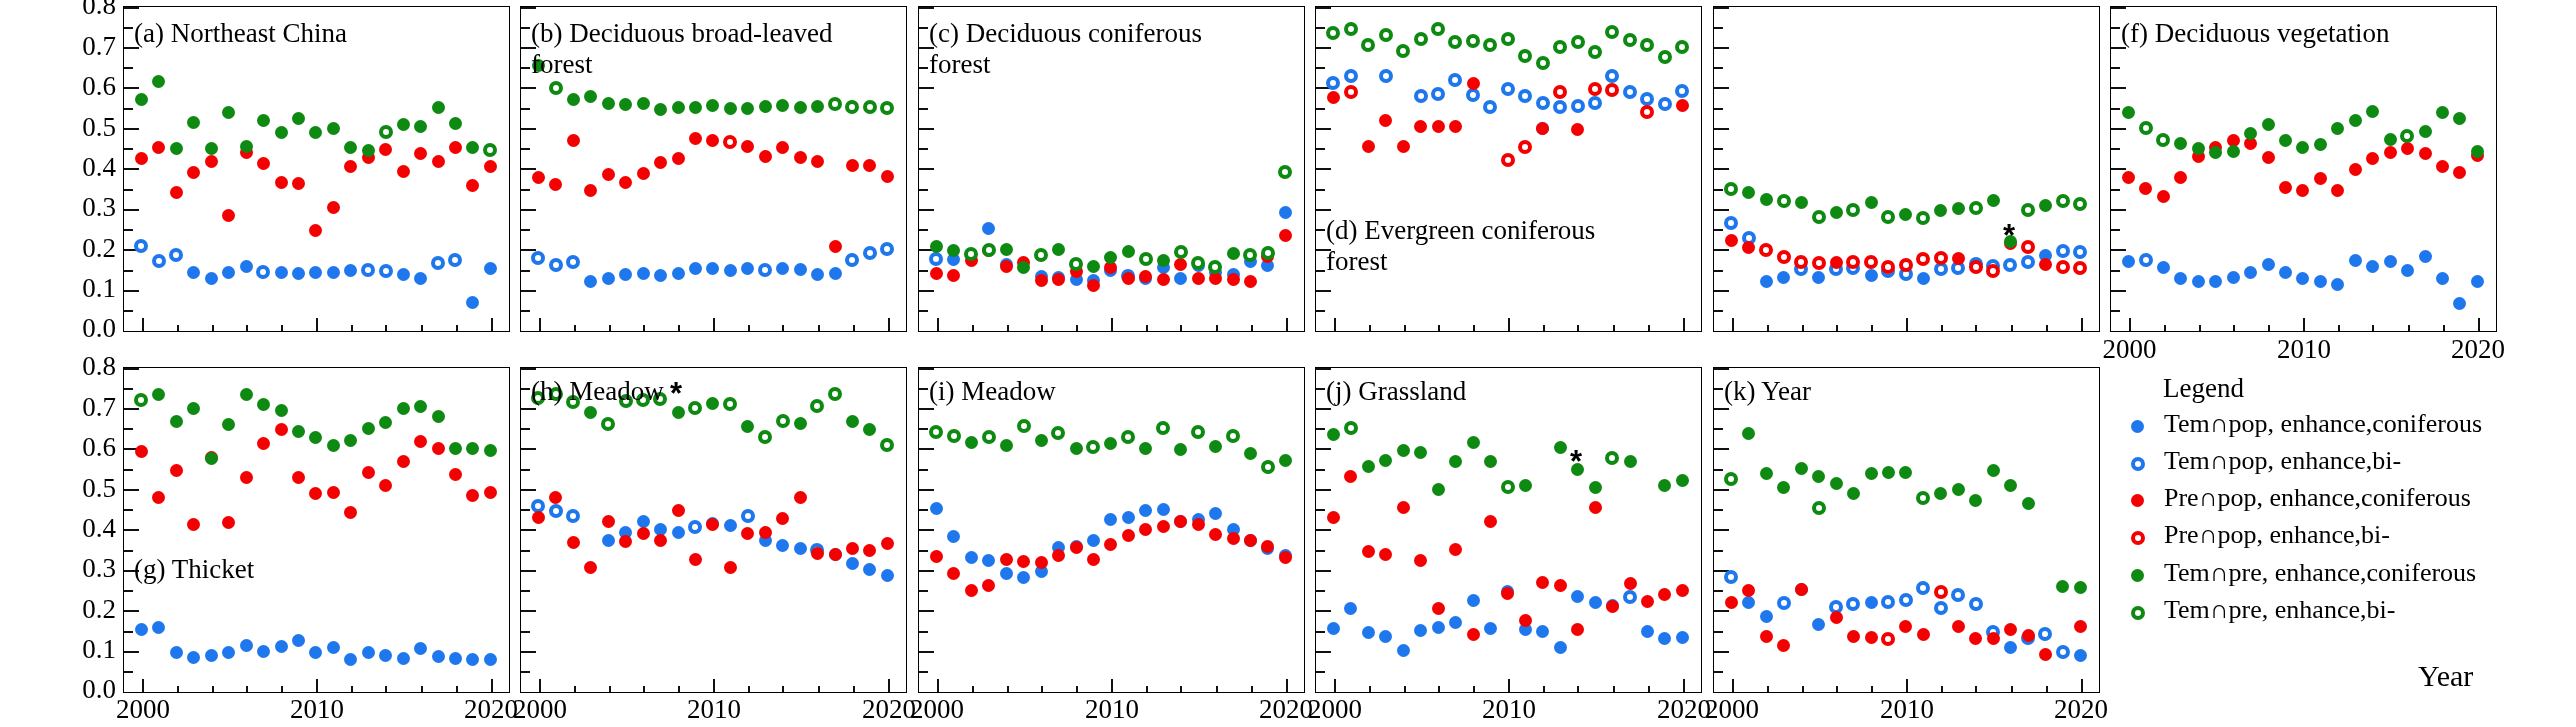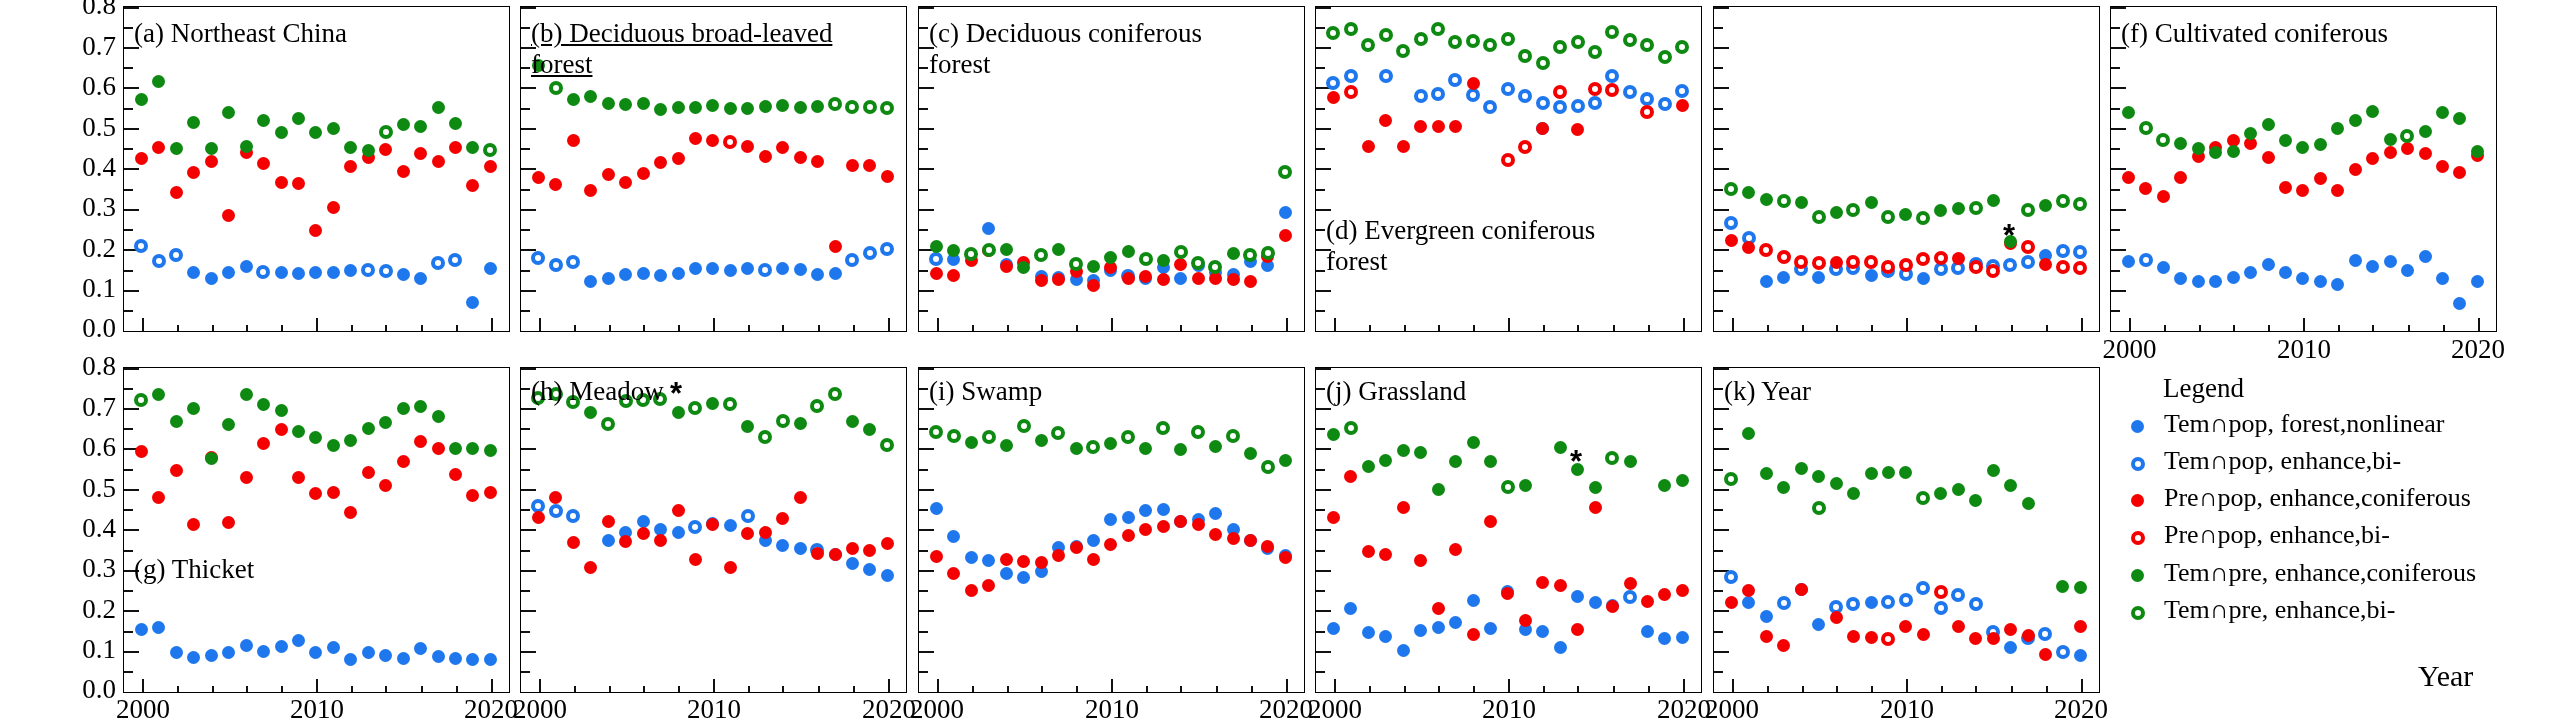--- a/index.html
+++ b/index.html
@@ -258,21 +258,21 @@
           <div class="pt f" style="left: 220px; top: 95px; background: rgb(14, 138, 18);"></div>
           <div class="pt f" style="left: 238px; top: 93px; background: rgb(14, 138, 18);"></div>
           <div class="pt f" style="left: 255px; top: 92px; background: rgb(14, 138, 18);"></div>
           <div class="pt f" style="left: 273px; top: 94px; background: rgb(14, 138, 18);"></div>
           <div class="pt f" style="left: 290px; top: 93px; background: rgb(14, 138, 18);"></div>
           <div class="pt o" style="left: 28px; top: 74px; border-color: rgb(14, 138, 18);"></div>
           <div class="pt o" style="left: 307px; top: 90px; border-color: rgb(14, 138, 18);"></div>
           <div class="pt o" style="left: 324px; top: 93px; border-color: rgb(14, 138, 18);"></div>
           <div class="pt o" style="left: 342px; top: 93px; border-color: rgb(14, 138, 18);"></div>
           <div class="pt o" style="left: 359px; top: 94px; border-color: rgb(14, 138, 18);"></div>
-          <div class="ptitle" style="left: 10px; top: 11.2px; text-decoration: underline;">(b) Deciduous broad-leaved
+          <div class="ptitle" style="left: 10px; top: 11.2px;">(b) Deciduous broad-leaved
      forest</div>
         </div>
       </div>
       <div class="panel" style="left: 918px; top: 6px; width: 387px; height: 326px;">
         <div class="plotarea">
           <div class="tickL" style="width: 9px; top: 303px;"></div>
           <div class="tickL" style="width: 15.4px; top: 283px;"></div>
           <div class="tickL" style="width: 9px; top: 263px;"></div>
           <div class="tickL" style="width: 15.4px; top: 242px;"></div>
           <div class="tickL" style="width: 9px; top: 222px;"></div>
@@ -635,21 +635,21 @@
           <div class="pt f" style="left: 238px; top: 107px; background: rgb(14, 138, 18);"></div>
           <div class="pt f" style="left: 255px; top: 98px; background: rgb(14, 138, 18);"></div>
           <div class="pt f" style="left: 273px; top: 126px; background: rgb(14, 138, 18);"></div>
           <div class="pt f" style="left: 308px; top: 118px; background: rgb(14, 138, 18);"></div>
           <div class="pt f" style="left: 325px; top: 99px; background: rgb(14, 138, 18);"></div>
           <div class="pt f" style="left: 342px; top: 105px; background: rgb(14, 138, 18);"></div>
           <div class="pt f" style="left: 360px; top: 138px; background: rgb(14, 138, 18);"></div>
           <div class="pt o" style="left: 28px; top: 114px; border-color: rgb(14, 138, 18);"></div>
           <div class="pt o" style="left: 45px; top: 126px; border-color: rgb(14, 138, 18);"></div>
           <div class="pt o" style="left: 289px; top: 122px; border-color: rgb(14, 138, 18);"></div>
-          <div class="ptitle" style="left: 10px; top: 11.2px;">(f) Cultivated coniferous</div>
+          <div class="ptitle" style="left: 10px; top: 11.2px;">(f) Deciduous vegetation</div>
         </div>
       </div>
       <div class="panel" style="left: 123px; top: 367px; width: 387px; height: 326px;">
         <div class="plotarea">
           <div class="tickL" style="width: 9px; top: 303px;"></div>
           <div class="tickL" style="width: 15.4px; top: 283px;"></div>
           <div class="tickL" style="width: 9px; top: 263px;"></div>
           <div class="tickL" style="width: 15.4px; top: 242px;"></div>
           <div class="tickL" style="width: 9px; top: 222px;"></div>
           <div class="tickL" style="width: 15.4px; top: 202px;"></div>
@@ -920,21 +920,21 @@
           <div class="pt o" style="left: 28px; top: 61px; border-color: rgb(14, 138, 18);"></div>
           <div class="pt o" style="left: 63px; top: 62px; border-color: rgb(14, 138, 18);"></div>
           <div class="pt o" style="left: 98px; top: 51px; border-color: rgb(14, 138, 18);"></div>
           <div class="pt o" style="left: 132px; top: 58px; border-color: rgb(14, 138, 18);"></div>
           <div class="pt o" style="left: 167px; top: 72px; border-color: rgb(14, 138, 18);"></div>
           <div class="pt o" style="left: 202px; top: 62px; border-color: rgb(14, 138, 18);"></div>
           <div class="pt o" style="left: 237px; top: 53px; border-color: rgb(14, 138, 18);"></div>
           <div class="pt o" style="left: 272px; top: 57px; border-color: rgb(14, 138, 18);"></div>
           <div class="pt o" style="left: 307px; top: 61px; border-color: rgb(14, 138, 18);"></div>
           <div class="pt o" style="left: 342px; top: 92px; border-color: rgb(14, 138, 18);"></div>
-          <div class="ptitle" style="left: 10px; top: 8.3px;">(i) Swamp</div>
+          <div class="ptitle" style="left: 10px; top: 8.3px;">(i) Meadow</div>
         </div>
       </div>
       <div class="panel" style="left: 1315px; top: 367px; width: 387px; height: 326px;">
         <div class="plotarea">
           <div class="tickL" style="width: 9px; top: 303px;"></div>
           <div class="tickL" style="width: 15.4px; top: 283px;"></div>
           <div class="tickL" style="width: 9px; top: 263px;"></div>
           <div class="tickL" style="width: 15.4px; top: 242px;"></div>
           <div class="tickL" style="width: 9px; top: 222px;"></div>
           <div class="tickL" style="width: 15.4px; top: 202px;"></div>
@@ -1139,21 +1139,21 @@
       <span style="left: 1684px;">2020</span>
       <span style="left: 1732px;">2000</span>
       <span style="left: 1907px;">2010</span>
       <span style="left: 2081px;">2020</span>
     </div>
 
   <div id="legend" style="left: 2131px; top: 373px;">
     <div class="ltitle">Legend</div>
   <div class="lrow" style="top: 37px;">
         <span class="lmk f" style="background: rgb(31, 119, 237);"></span>
-        <span class="ltxt">Tem∩pop, forest,nonlinear</span>
+        <span class="ltxt">Tem∩pop, enhance,coniferous</span>
       </div>
       <div class="lrow" style="top: 74px;">
         <span class="lmk o" style="border-color: rgb(31, 119, 237);"></span>
         <span class="ltxt">Tem∩pop, enhance,bi-</span>
       </div>
       <div class="lrow" style="top: 111px;">
         <span class="lmk f" style="background: rgb(244, 0, 0);"></span>
         <span class="ltxt">Pre∩pop, enhance,coniferous</span>
       </div>
       <div class="lrow" style="top: 148px;">

